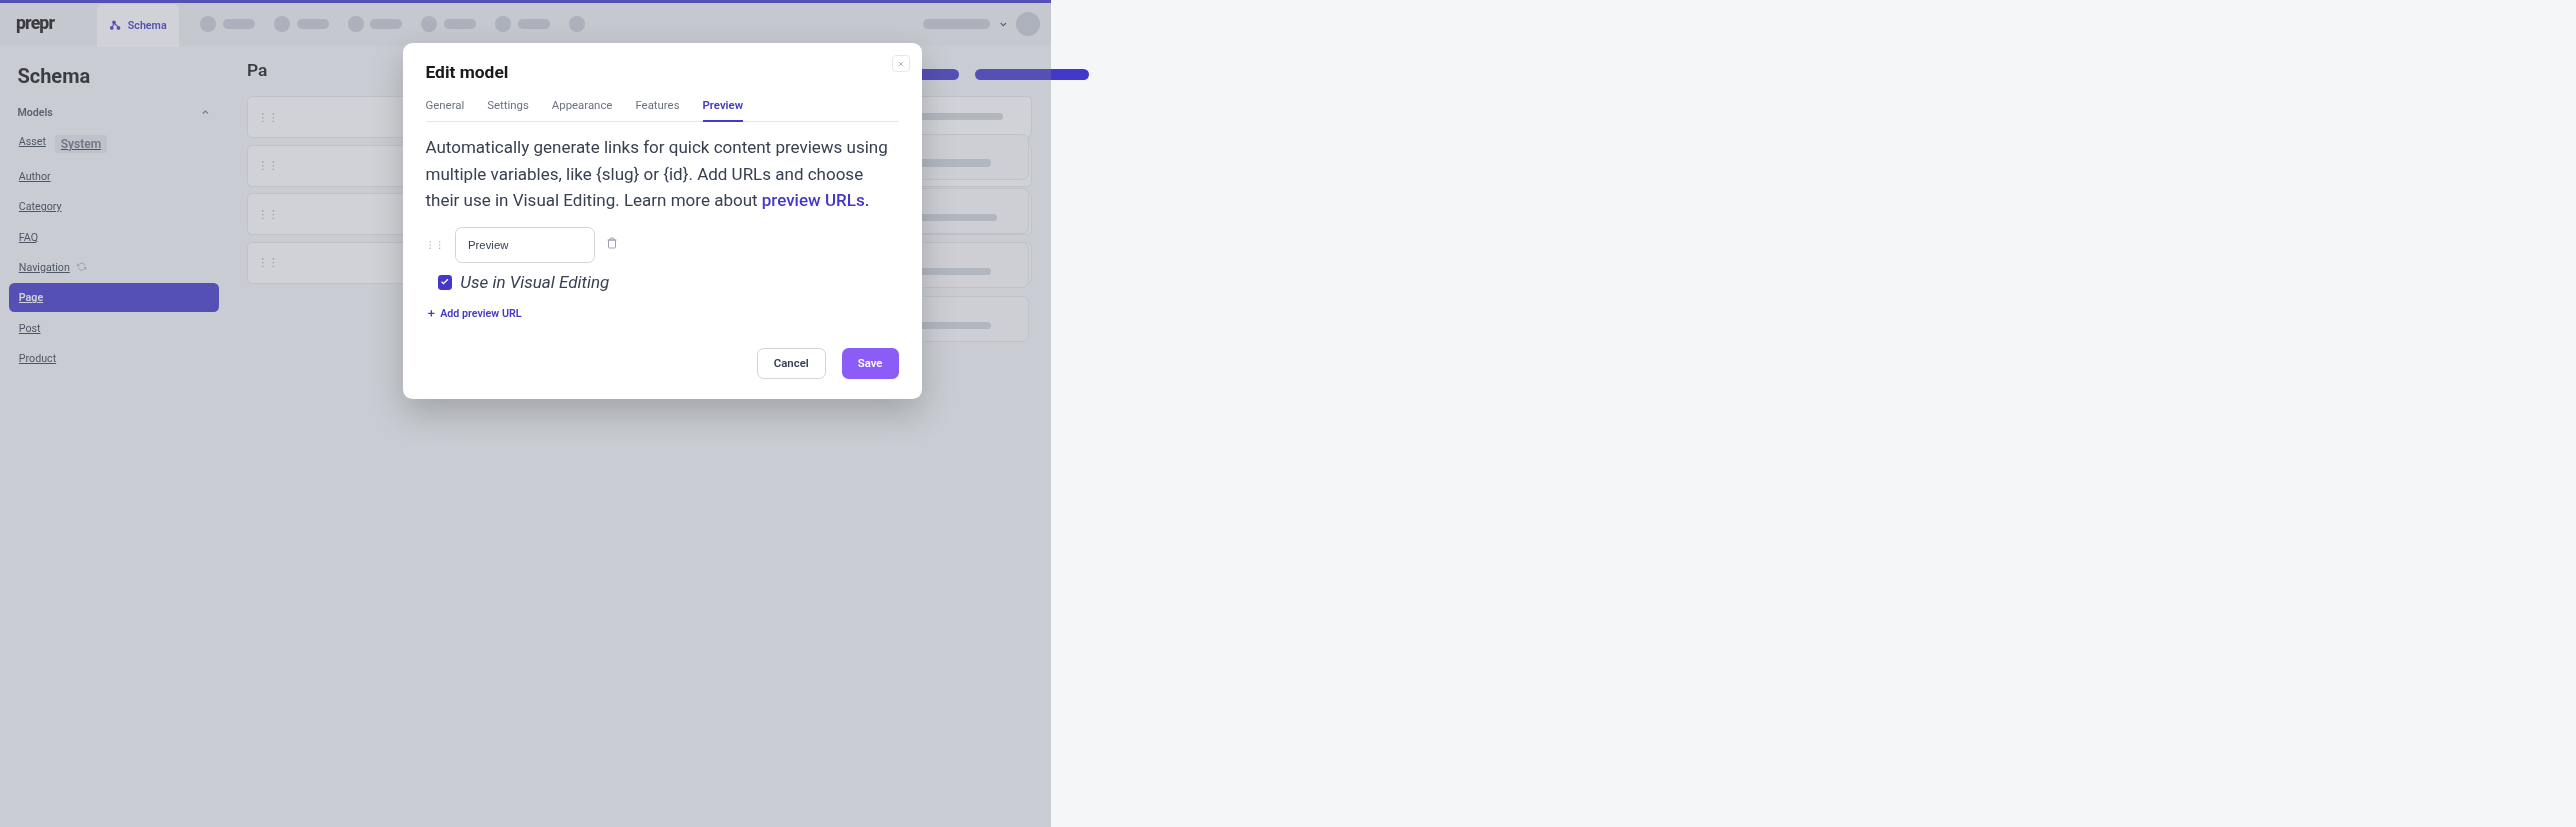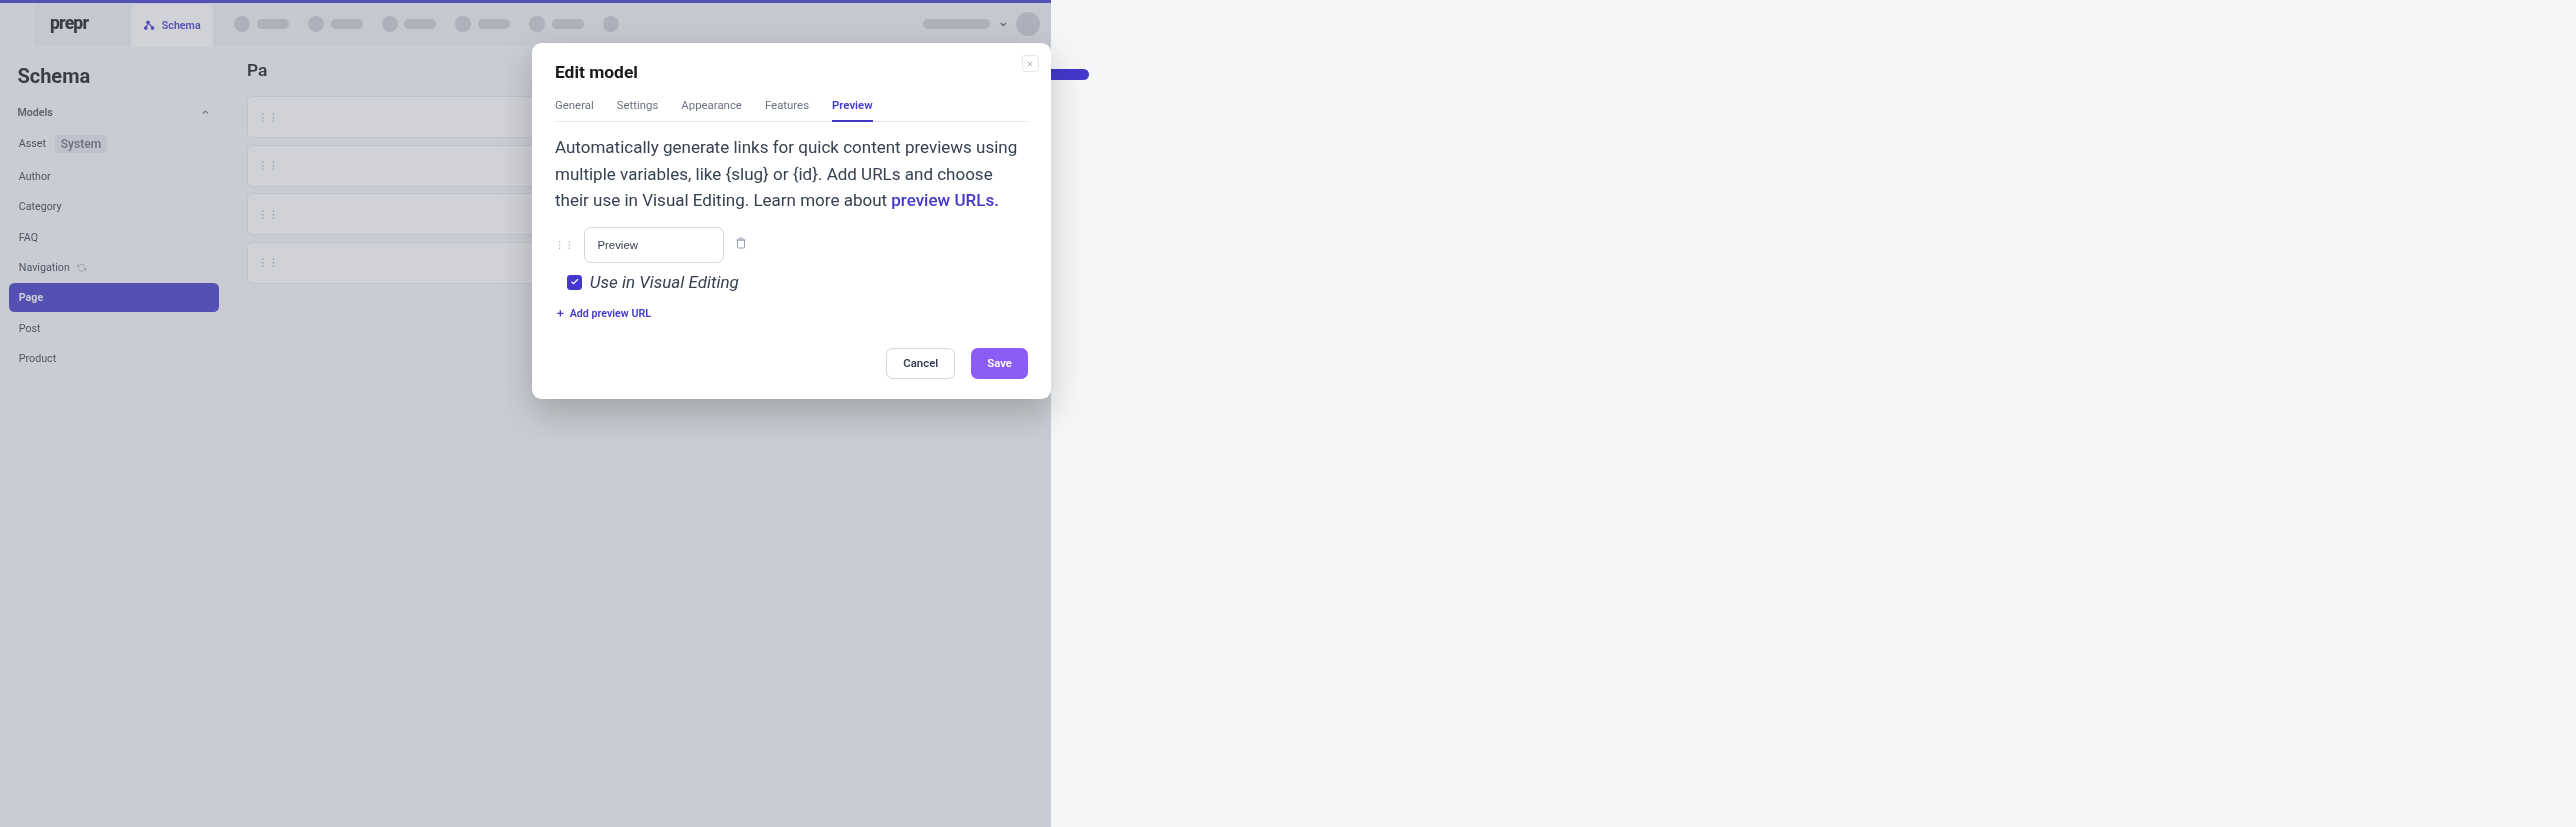--- a/index.html
+++ b/index.html
@@ -1,47 +1,47 @@
 <!DOCTYPE html>
 <html style="font-size:10.7px"><head>
 <meta charset="utf-8">
 <style>
 * { box-sizing: border-box; margin: 0; padding: 0; }
 body { font-family: -apple-system, BlinkMacSystemFont, "Segoe UI", Roboto, sans-serif; background: #f5f6f8; width: 2576px; height: 827px; overflow: hidden; position: relative; }
 
 .screen-left { width: 1051px; height: 827px; position: relative; }
 .topbar-accent { height: 2.7px; background: #4338ca; width: 100%; }
-.header { height: 43px; background: #eef0f3; display: flex; align-items: center; padding: 0 10.7px 0 16px; margin-left: 34px; }
+.header { height: 43px; background: #eef0f3; display: flex; align-items: center; padding: 0 10.7px 0 16px; }
 .logo-svg { display: flex; align-items: center; }
 .nav-tab { display: flex; align-items: center; gap: 5.4px; padding: 0 12px; height: 43px; background: #fff; border-radius: 5.4px 5.4px 0 0; margin-top: 2.7px; }
 .nav-tab-icon { color: #4338ca; }
 .nav-tab-label { font-size: 10.7px; font-weight: 600; color: #4338ca; }
 .nav-skels { display: flex; align-items: center; gap: 19px; margin-left: 21.5px; }
 .nav-skel-item { display: flex; align-items: center; gap: 6.7px; }
 .nav-skel-circle { width: 16px; height: 16px; border-radius: 50%; background: #c8ccd4; }
 .nav-skel-bar { height: 9.4px; border-radius: 4.7px; background: #c8ccd4; }
 .header-right { margin-left: auto; display: flex; align-items: center; gap: 8px; }
 .avatar { width: 24px; height: 24px; border-radius: 50%; background: #c8ccd4; }
 
 .main-layout { display: flex; height: calc(100% - 46px); }
 .sidebar { width: 228px; padding: 13.4px 9.4px; }
 .sidebar-title { font-size: 20px; font-weight: 700; color: #1a1a1a; padding: 5.4px 8px 10.7px; }
 .sidebar-group-header { display: flex; align-items: center; justify-content: space-between; padding: 6.7px 8px; font-size: 10.7px; font-weight: 600; color: #4b5563; }
 .chevron { width: 10.7px; height: 10.7px; }
-.sidebar-item { position: relative; display: flex; align-items: center; padding: 8px 9.4px; font-size: 10.7px; color: #374151; border-radius: 5.4px; margin: 1.3px 0; cursor: pointer; }
+.sidebar-item { position: relative; display: flex; align-items: flex-start; padding: 8px 9.4px; font-size: 10.7px; color: #374151; border-radius: 5.4px; margin: 1.3px 0; cursor: pointer; text-decoration: underline; }
 .sidebar-item.active { background: #4338ca; color: #fff; font-weight: 600; }
 .badge-system { font-size: 12px; font-weight: 600; color: #6b7280; background: #e5e7eb; padding: 2px 5.4px; border-radius: 2.7px; margin-left: 9.4px; }
 
 .content { flex: 1; padding: 14.8px 19px; }
 .content-title { font-size: 17.4px; font-weight: 600; color: #1a1a1a; margin-bottom: 16px; }
 .content-row { display: flex; align-items: center; padding: 13.4px 9.4px; border: 0.7px solid #e5e7eb; border-radius: 5.4px; margin-bottom: 6.7px; background: #fff; }
 .drag-dots { color: #9ca3af; margin-right: 8px; }
 
 
-.overlay { position: absolute; inset: 0; background: rgba(120, 125, 140, 0.35); display: flex; justify-content: flex-end; padding-top: 43px; pointer-events: none; padding-left: 15px; }
+.overlay { position: absolute; inset: 0; background: rgba(120, 125, 140, 0.35); display: flex; justify-content: center; padding-top: 43px; pointer-events: none; padding-left: 15px; }
 .modal { width: 519px; margin-left: 258px; background: #fff; border-radius: 9.4px; padding: 19px 23px 20px; position: relative; pointer-events: auto; box-shadow: 0 13.4px 34px rgba(0,0,0,0.2); align-self: flex-start; }
 .modal-close { position: absolute; top: 12px; right: 12px; width: 17.4px; height: 17.4px; border: 0.7px solid #e5e7eb; border-radius: 4px; display:flex; align-items:center; justify-content:center; color:#9ca3af; cursor:pointer; font-size:9.4px; }
 .modal-title { font-size: 17.4px; font-weight: 700; color: #1a1a1a; margin-bottom: 12px; }
 .modal-tabs { display: flex; gap: 23px; border-bottom: 0.7px solid #e5e7eb; margin-bottom: 12px; }
 .modal-tab { padding: 4px 0 8px; font-size: 11.4px; color: #6b7280; cursor: pointer; }
 .modal-tab.active { color: #4338ca; font-weight: 600; border-bottom: 2px solid #4338ca; margin-bottom: -0.7px; }
 .modal-desc { font-size: 17px; line-height: 1.55; color: #374151; margin-bottom: 13.4px; }
 .modal-desc a { color: #4338ca; text-decoration: none; font-weight: 500; }
 
 .url-row { display: flex; align-items: center; gap: 10.7px; margin-bottom: 9.4px; }

